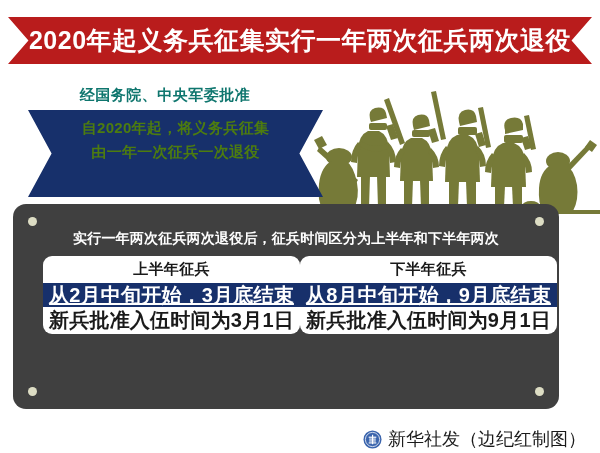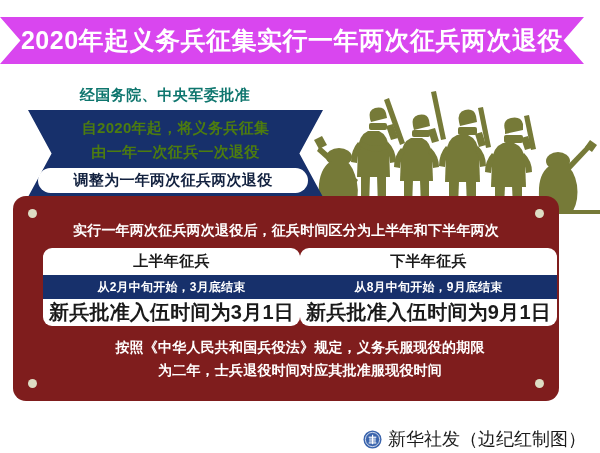--- a/index.html
+++ b/index.html
@@ -14,25 +14,25 @@
     position: relative;
     width: 600px;
     height: 453px;
     background: #ffffff;
     overflow: hidden;
   }
 
   
   .title-ribbon {
     position: absolute;
-    left: 0;
+    left: 8px;
     top: 17px;
     width: 584px;
     height: 47px;
-    background: #d946ef;
+    background: #b91c1c;
     -webkit-clip-path: polygon(0 0, 100% 0, 96.5% 50%, 100% 100%, 0 100%, 3.5% 50%);
     clip-path: polygon(0 0, 100% 0, 96.5% 50%, 100% 100%, 0 100%, 3.5% 50%);
     display: flex;
     align-items: center;
     justify-content: center;
   }
   .title-ribbon .title-text {
     color: #ffffff;
     font-size: 25px;
     font-weight: bold;
@@ -103,24 +103,24 @@
     font-size: 15px;
     font-weight: bold;
     letter-spacing: 0.3px;
     white-space: nowrap;
   }
 
   
   .main-panel {
     position: absolute;
     left: 13px;
-    top: 196px;
+    top: 204px;
     width: 546px;
     height: 205px;
-    background: #7f1d1d;
+    background: #404040;
     border-radius: 13px;
   }
   .screw {
     position: absolute;
     width: 9px;
     height: 9px;
     border-radius: 50%;
     background: #ddddc4;
   }
   .screw.tl { left: 15px;  top: 13px; }
@@ -164,23 +164,24 @@
     font-weight: bold;
     letter-spacing: 0.3px;
   }
   .card-band {
     height: 24px;
     background: #17306b;
     display: flex;
     align-items: center;
     justify-content: center;
     color: #ffffff;
-    font-size: 12px;
+    font-size: 20px;
     font-weight: bold;
     letter-spacing: 0.2px;
+    text-decoration: underline;
   }
   .card-note {
     height: 27px;
     display: flex;
     align-items: center;
     justify-content: center;
     color: #1a1a1a;
     font-size: 20px;
     font-weight: bold;
     letter-spacing: 0.2px;
@@ -302,23 +303,20 @@
     </svg>
   </div>
 
   <div class="approval-line">经国务院、中央军委批准</div>
 
   <div class="navy-banner"></div>
   <div class="navy-lines">
     <div>自2020年起，将义务兵征集</div>
     <div>由一年一次征兵一次退役</div>
   </div>
-  <div class="navy-pill">
-    <span class="pill-text">调整为一年两次征兵两次退役</span>
-  </div>
 
   <div class="main-panel">
     <span class="screw tl"></span>
     <span class="screw tr"></span>
     <span class="screw bl"></span>
     <span class="screw br"></span>
 
     <div class="panel-heading">实行一年两次征兵两次退役后，征兵时间区分为上半年和下半年两次</div>
 
     <div class="cards">
@@ -327,24 +325,20 @@
         <div class="card-band">从2月中旬开始，3月底结束</div>
         <div class="card-note">新兵批准入伍时间为3月1日</div>
       </div>
       <div class="card">
         <div class="card-title">下半年征兵</div>
         <div class="card-band">从8月中旬开始，9月底结束</div>
         <div class="card-note">新兵批准入伍时间为9月1日</div>
       </div>
     </div>
 
-    <div class="panel-footnote">
-      <div>按照《中华人民共和国兵役法》规定，义务兵服现役的期限</div>
-      <div>为二年，士兵退役时间对应其批准服现役时间</div>
-    </div>
   </div>
 
   <div class="credit">
     <svg class="credit-logo" viewBox="0 0 40 40">
       <circle cx="20" cy="20" r="19" fill="#3a64ad"></circle>
       <circle cx="20" cy="20" r="15" fill="none" stroke="#ffffff" stroke-width="1.6"></circle>
       <rect x="12" y="14" width="16" height="2.4" fill="#ffffff"></rect>
       <rect x="13" y="18" width="14" height="2.2" fill="#ffffff"></rect>
       <rect x="13" y="22" width="14" height="2.2" fill="#ffffff"></rect>
       <rect x="12" y="26" width="16" height="2.4" fill="#ffffff"></rect>

